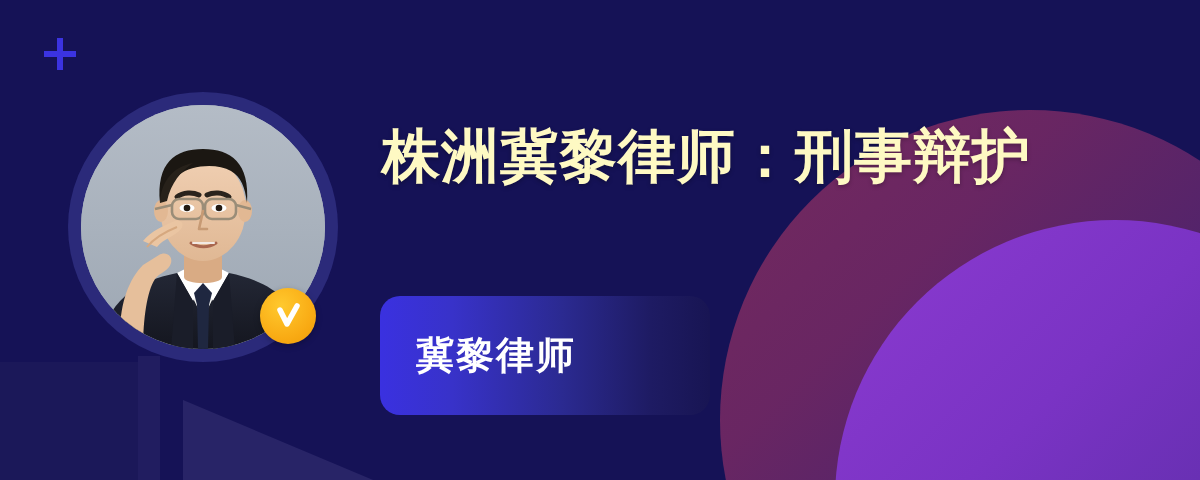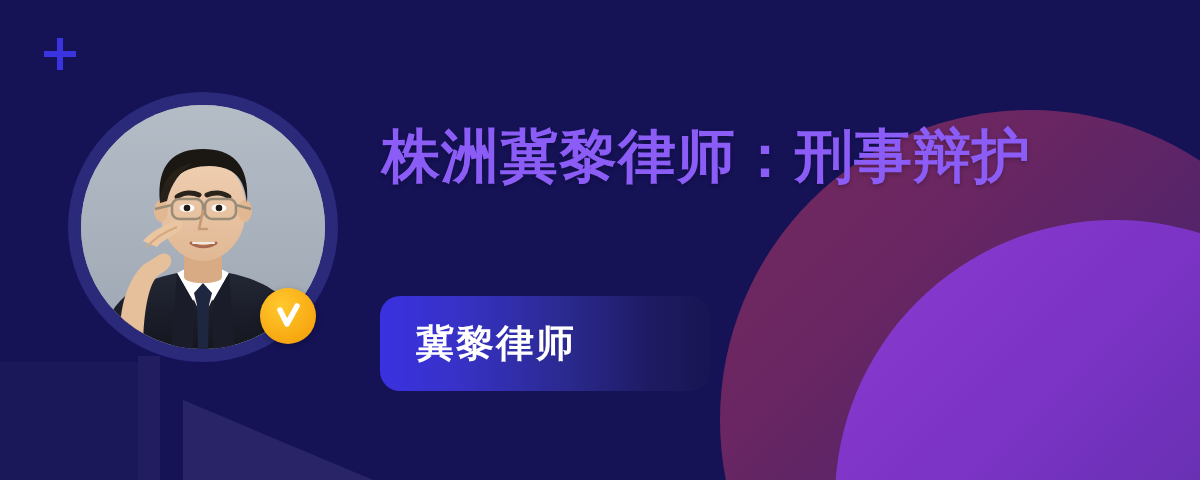--- a/index.html
+++ b/index.html
@@ -134,37 +134,37 @@
     box-shadow: 0 2px 6px rgba(0,0,0,0.25);
   }
   .verify-badge svg { display: block; }
 
   
   .headline {
     position: absolute;
     left: 382px;
     top: 112px;
     width: 700px;
-    color: #8b5cf6;
+    color: #fef9c3;
     font-size: 58px;
     font-weight: 700;
     line-height: 88px;
     letter-spacing: 1px;
     white-space: nowrap;
     text-shadow: 0 2px 4px rgba(0,0,0,0.25);
   }
   .headline-line { display: block; }
 
   
   .name-pill {
     position: absolute;
     left: 380px;
     top: 296px;
     width: 330px;
-    height: 95px;
+    height: 119px;
     border-radius: 20px;
     background: linear-gradient(to right, #3a31e0 0%, #3832c9 22%, #2b2a91 55%, #1e1b63 82%, #181553 100%);
     display: flex;
     align-items: center;
     font-family: Liberation Mono, monospace;
   }
   .name-pill-label {
     color: #ffffff;
     font-size: 38px;
     font-weight: 700;

